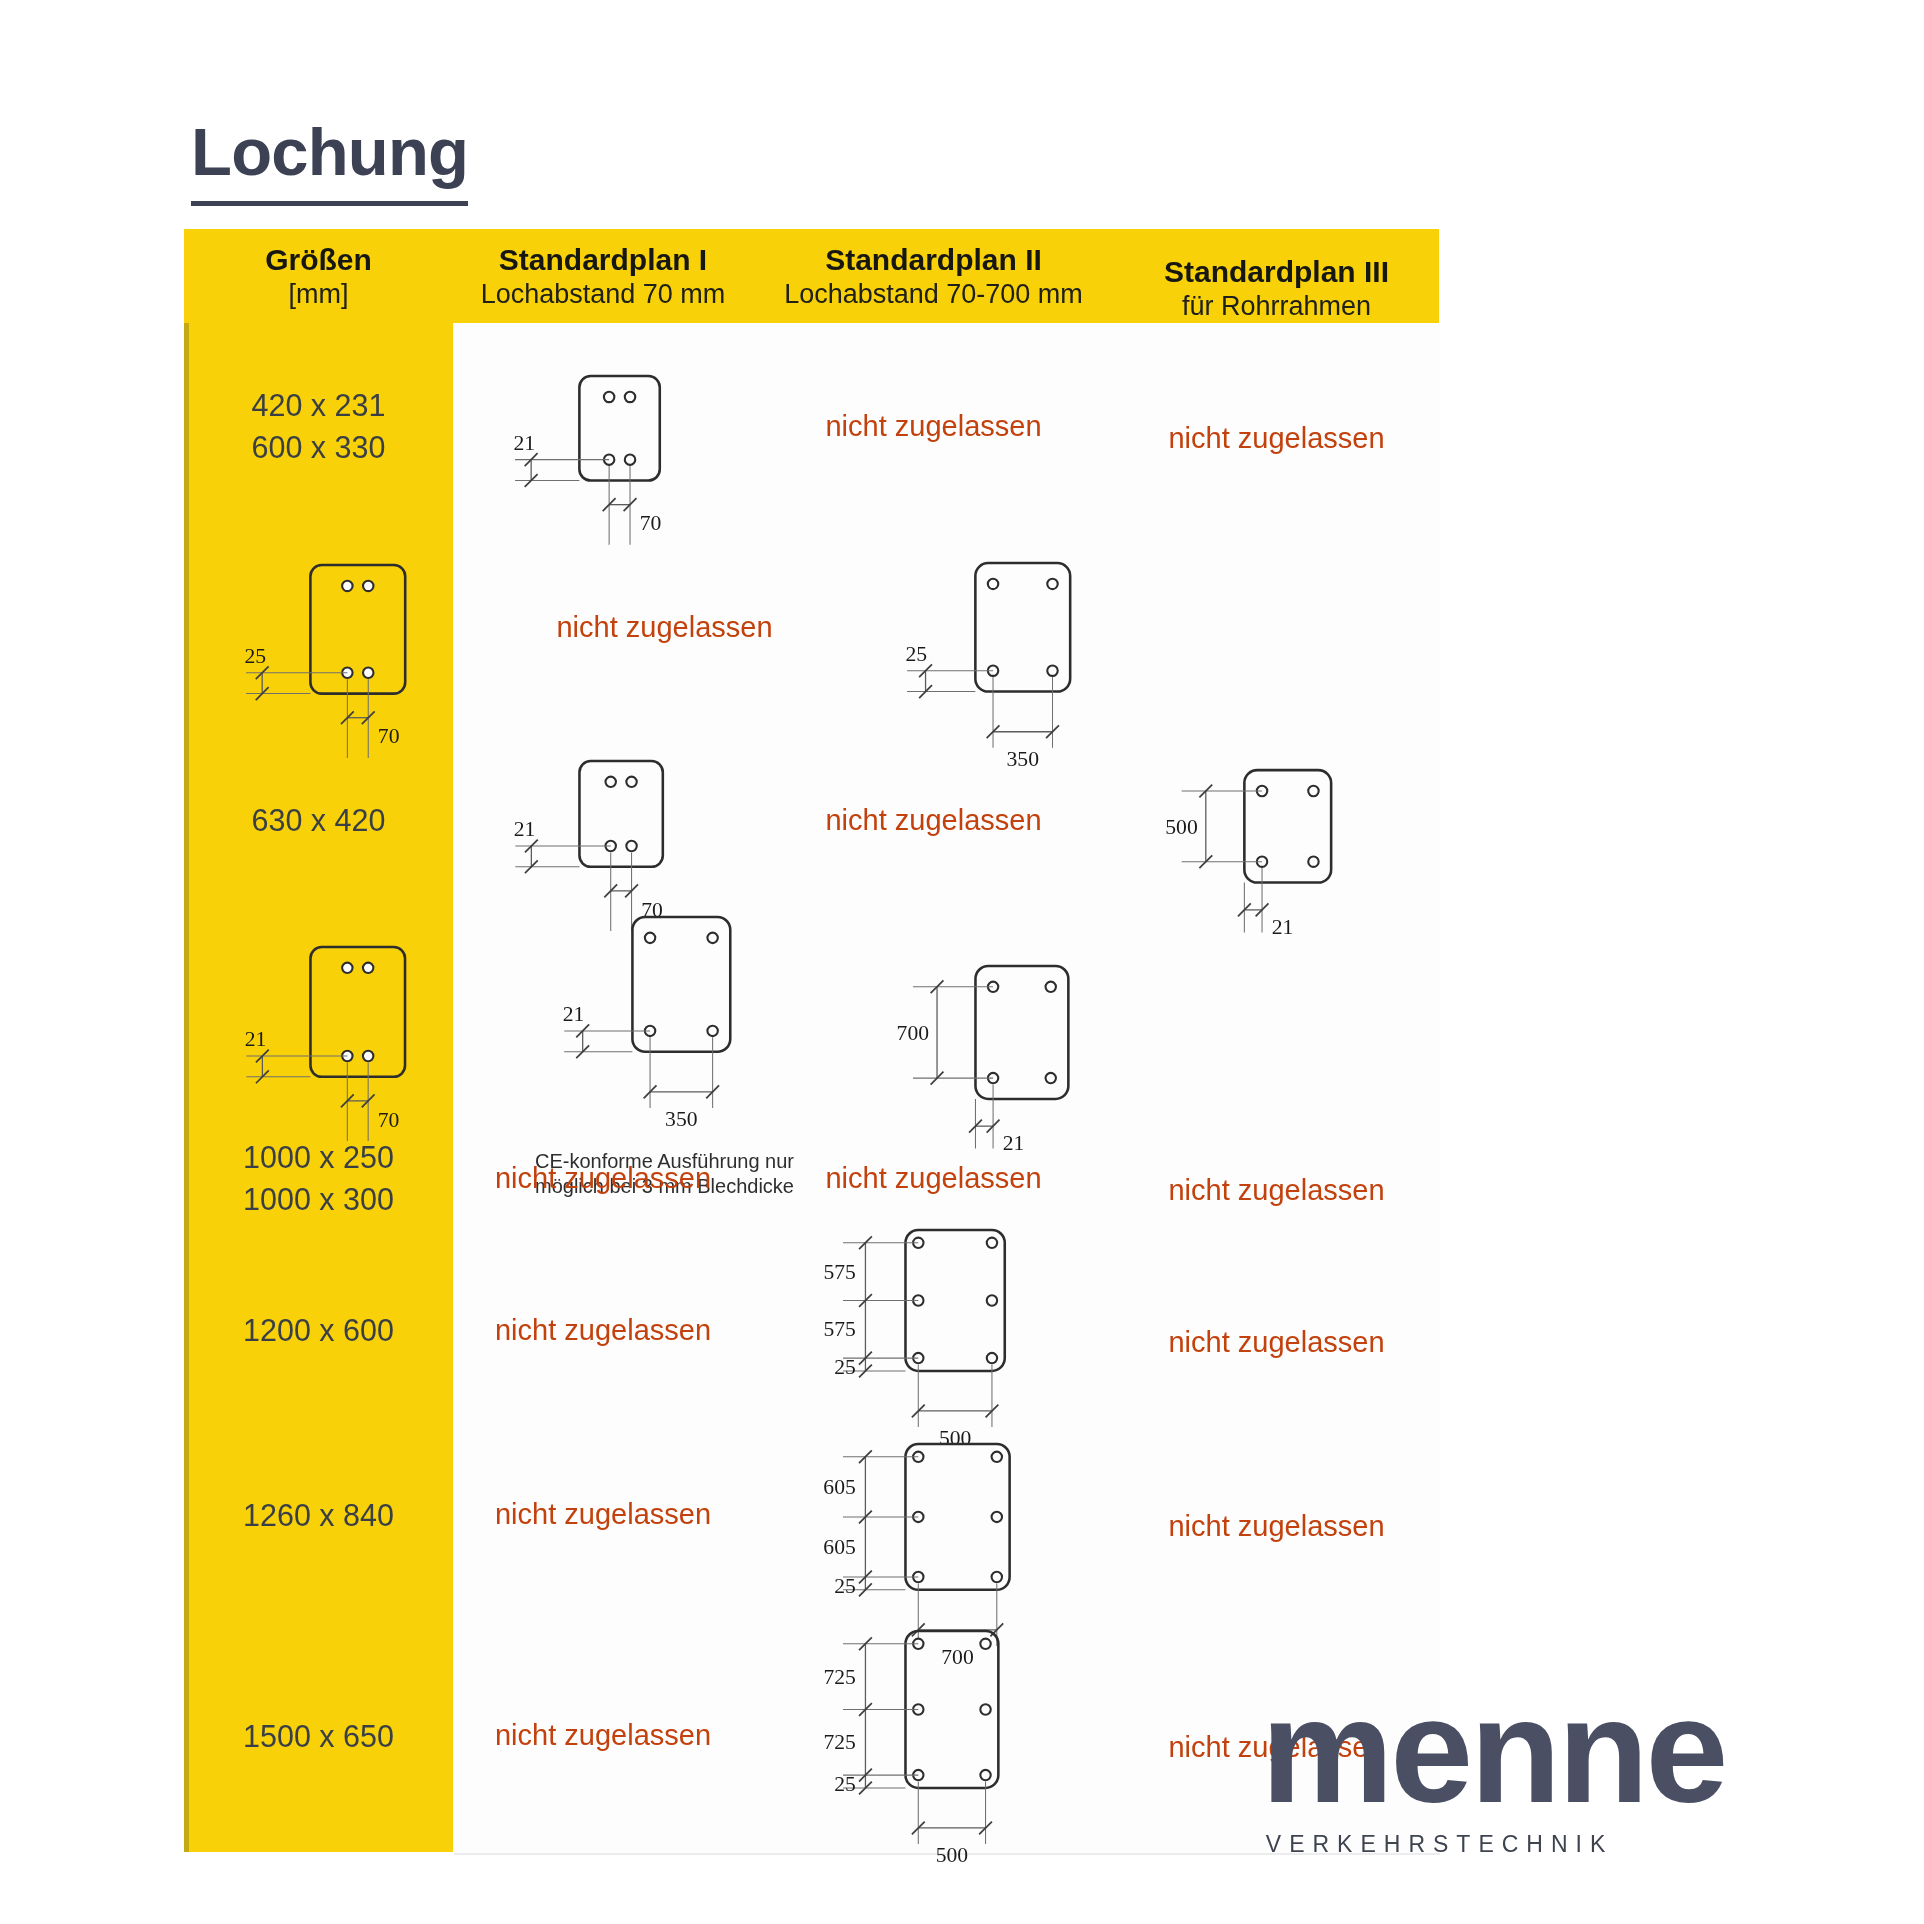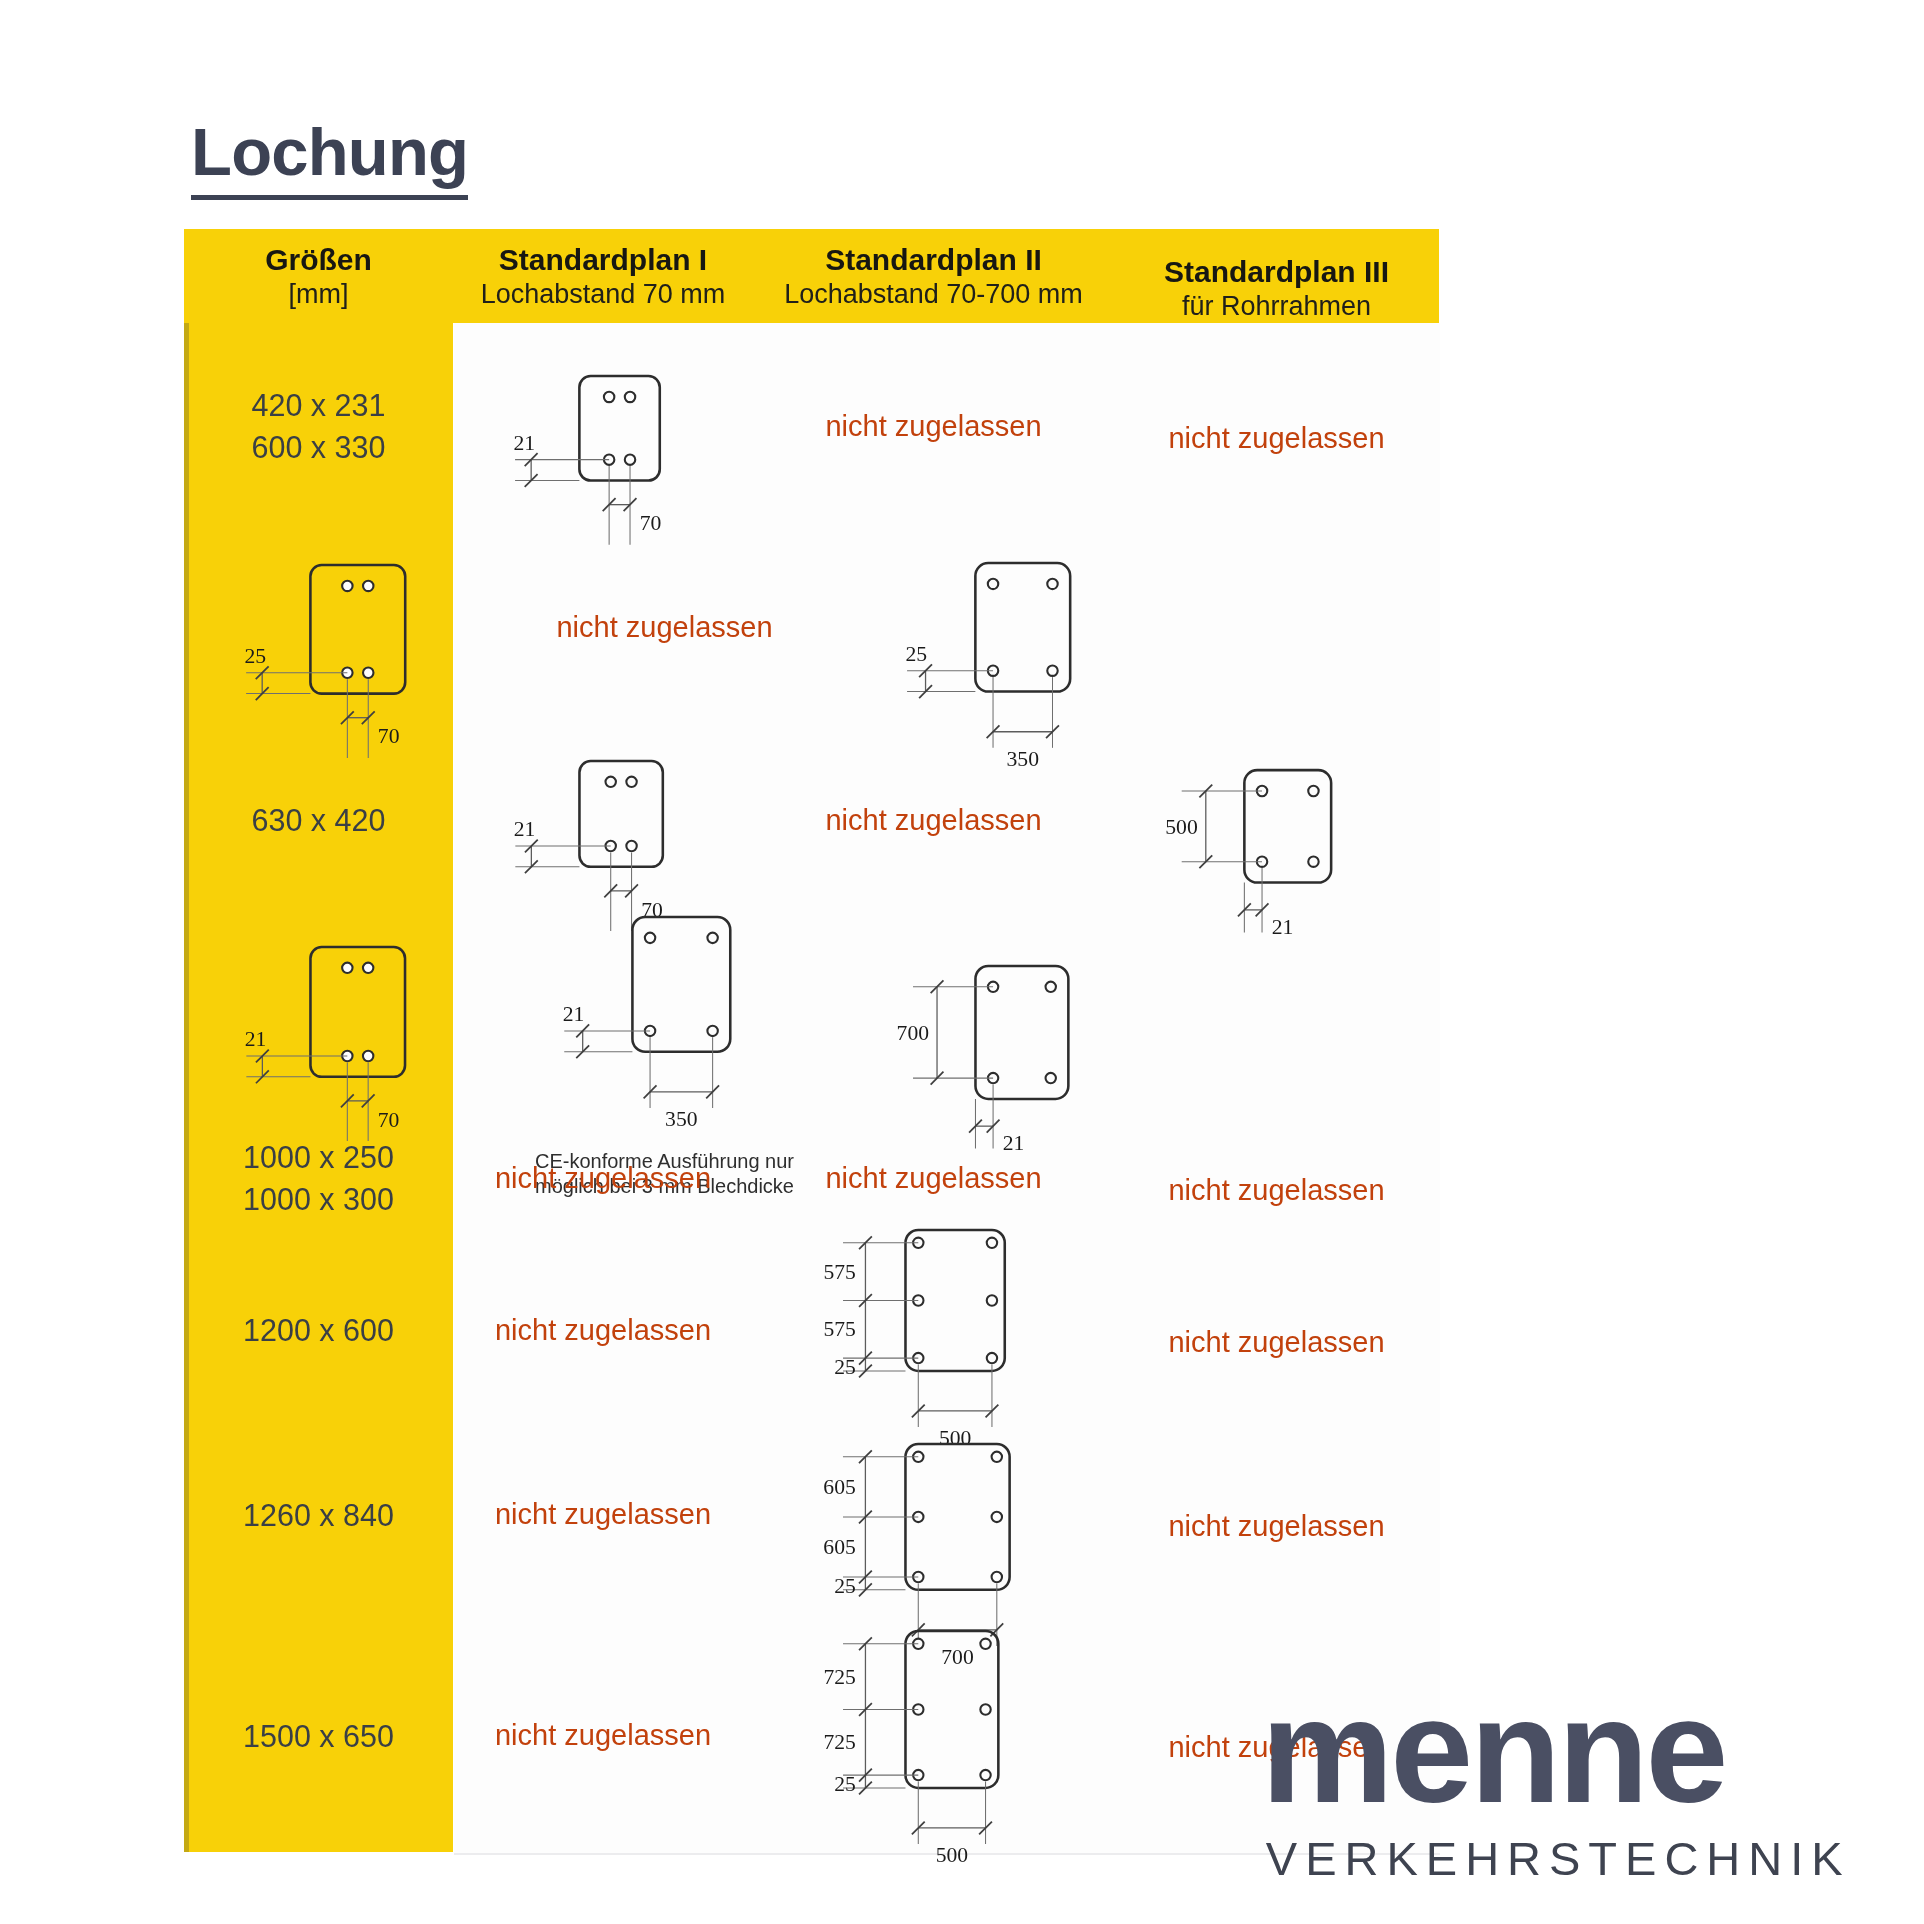--- a/index.html
+++ b/index.html
@@ -12,21 +12,21 @@
   body{
     width:1925px;height:1925px;position:relative;overflow:hidden;
     background:#ffffff;
     font-family:"Liberation Sans",sans-serif;
   }
   .title{
     position:absolute;left:191px;top:119px;margin:0;
     font-size:67px;font-weight:bold;color:var(--navy);
     line-height:66px;letter-spacing:-0.8px;
   }
-  .title .title-text{display:inline-block;border-bottom:5.6px solid var(--navy);padding-bottom:10px;}
+  .title .title-text{display:inline-block;border-bottom:5.6px solid var(--navy);padding-bottom:16px;}
   .col-yellow{
     position:absolute;left:184px;top:229px;width:269px;height:1623px;
     background:var(--yellow);
   }
   .col-yellow::before{
     content:"";position:absolute;left:0;top:0;width:4.8px;height:100%;
     background:rgba(100,95,40,.35);
   }
   .header-band{
     position:absolute;left:184px;top:229px;width:1255px;height:94px;
@@ -56,21 +56,21 @@
   .hole{fill:#FDFDFD;stroke:#2d2d2d;stroke-width:2.6;}
   .ext{stroke:#6f6f6f;stroke-width:1.3;}
   .dim{stroke:#5c5c5c;stroke-width:1.6;}
   .tick{stroke:#3f3f3f;stroke-width:2.2;}
   .logo{position:absolute;left:1261px;top:1683px;width:481px;z-index:5;}
   .logo-word{
     font-size:149px;font-weight:bold;line-height:135px;letter-spacing:-3.2px;
     color:var(--logo);
   }
   .logo-sub{
-    font-size:47px;letter-spacing:8px;color:#3E4350;margin-top:13px;margin-left:4.8px;
+    font-size:23px;letter-spacing:8px;color:#3E4350;margin-top:13px;margin-left:4.8px;
     font-weight:normal;
   }
 </style>
 </head>
 <body>
 
 <h1 class="title"><span class="title-text">Lochung</span></h1>
 
 <div class="col-yellow"></div>
 <div class="header-band"></div>

